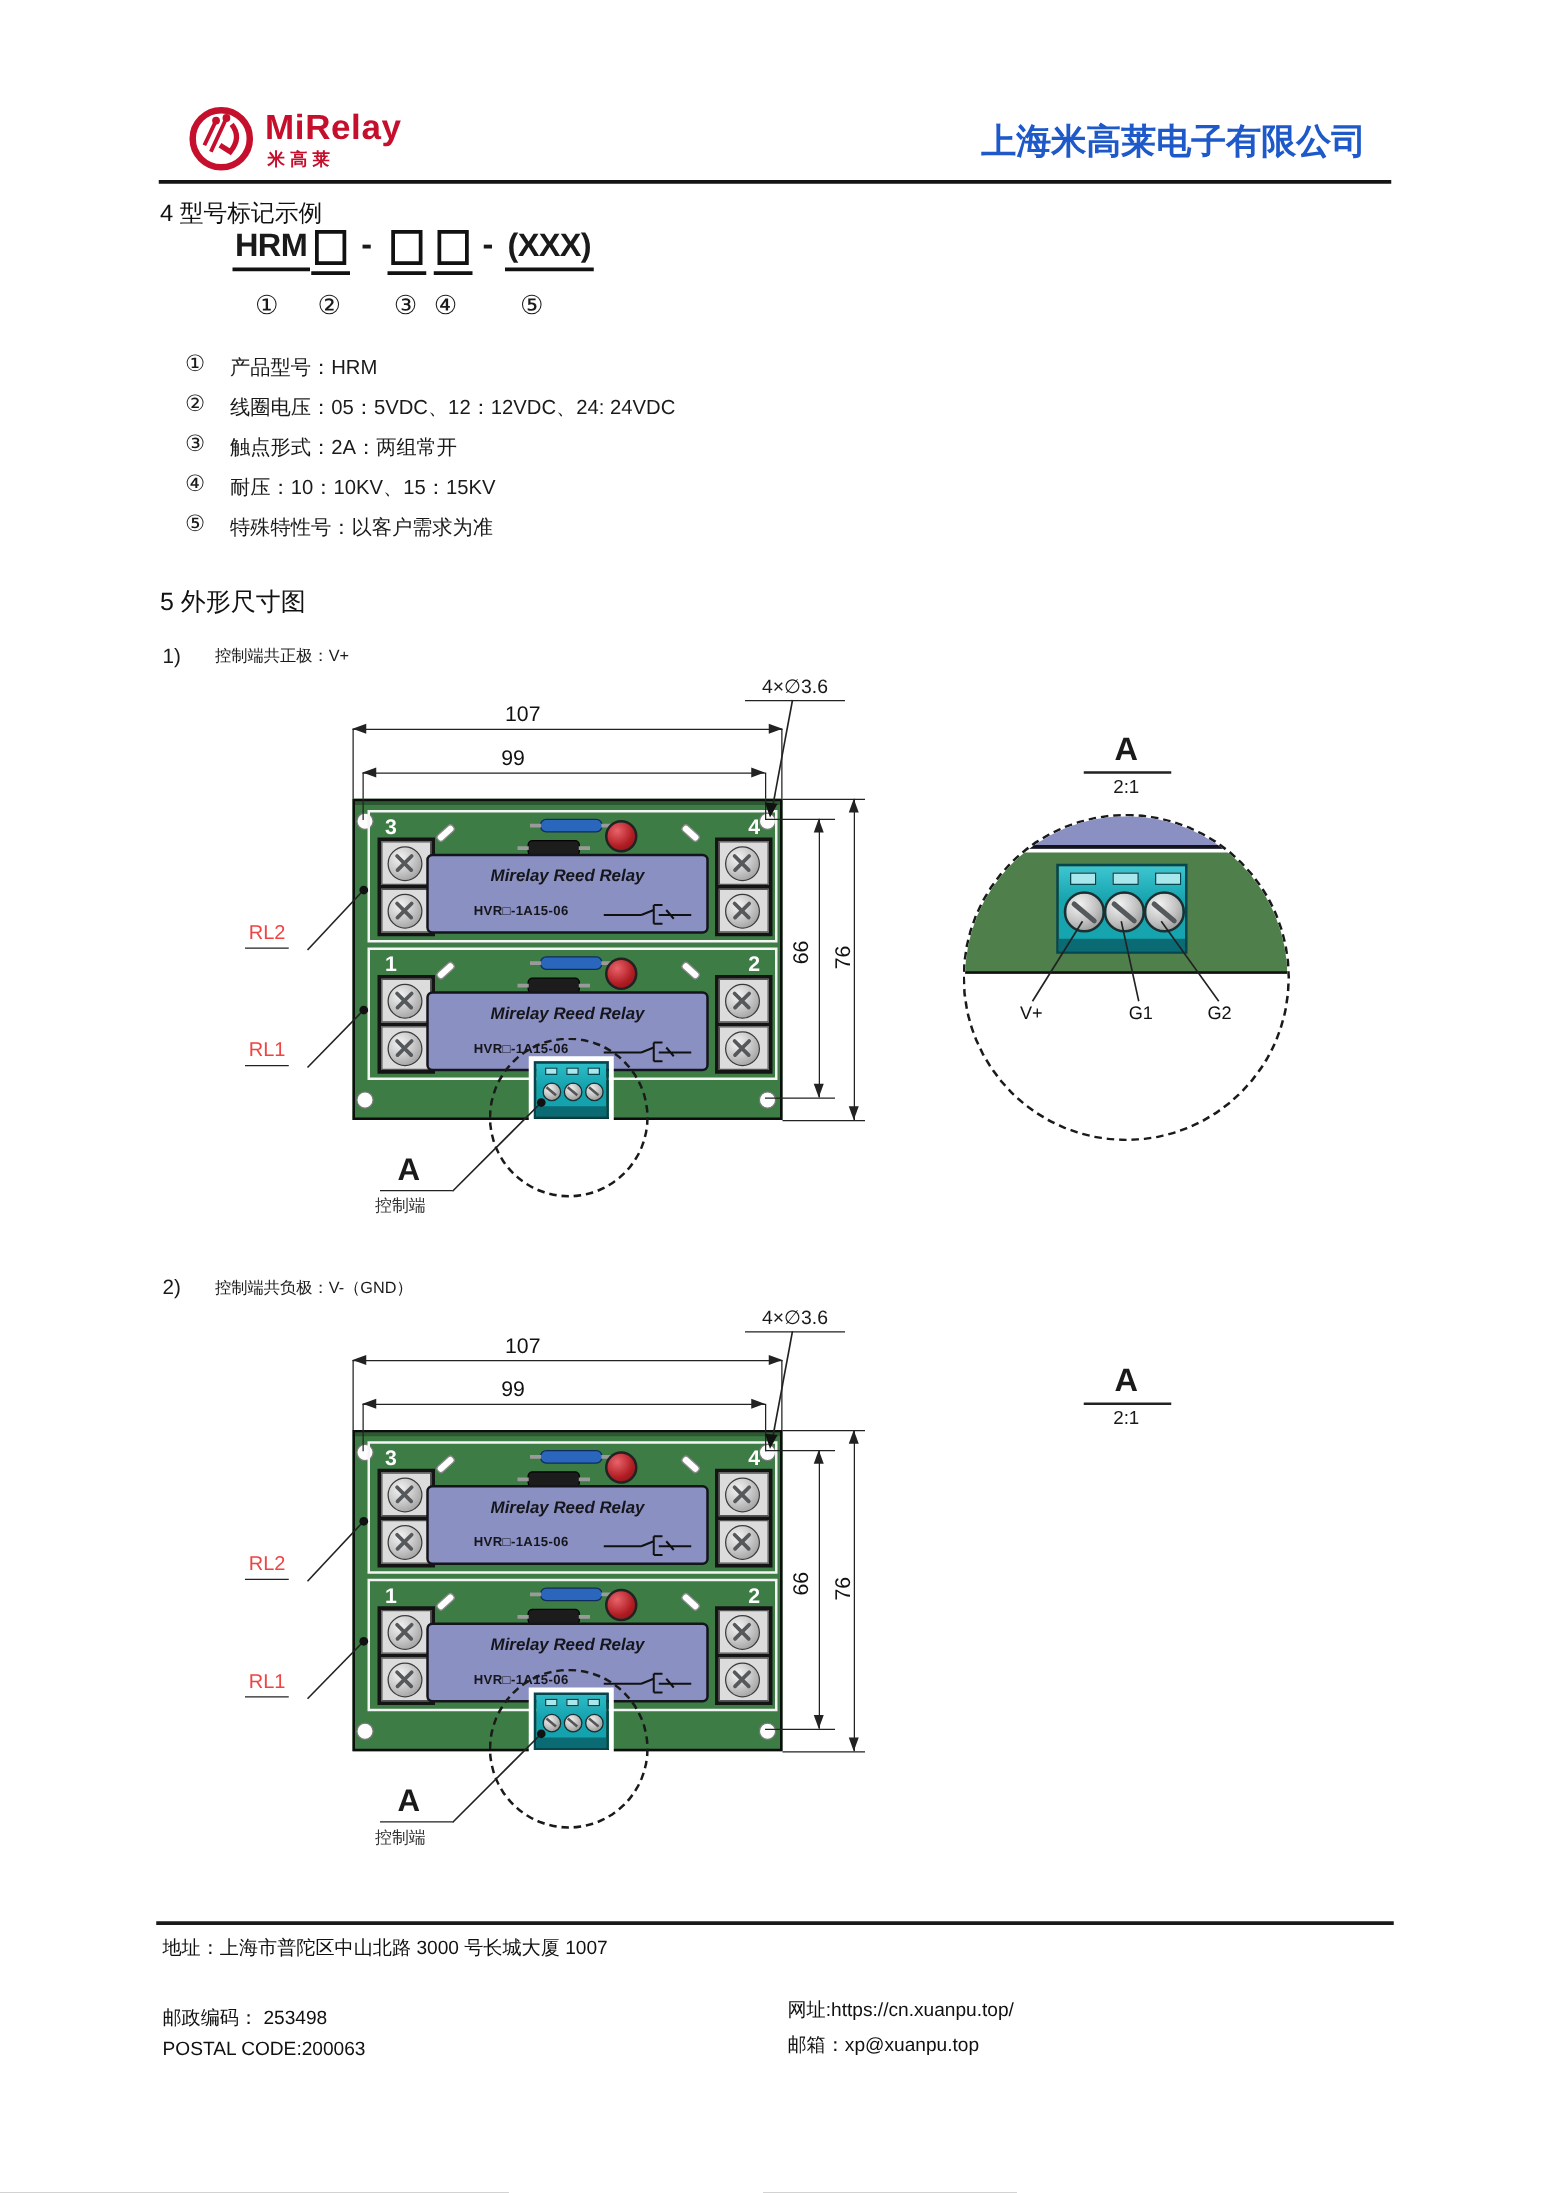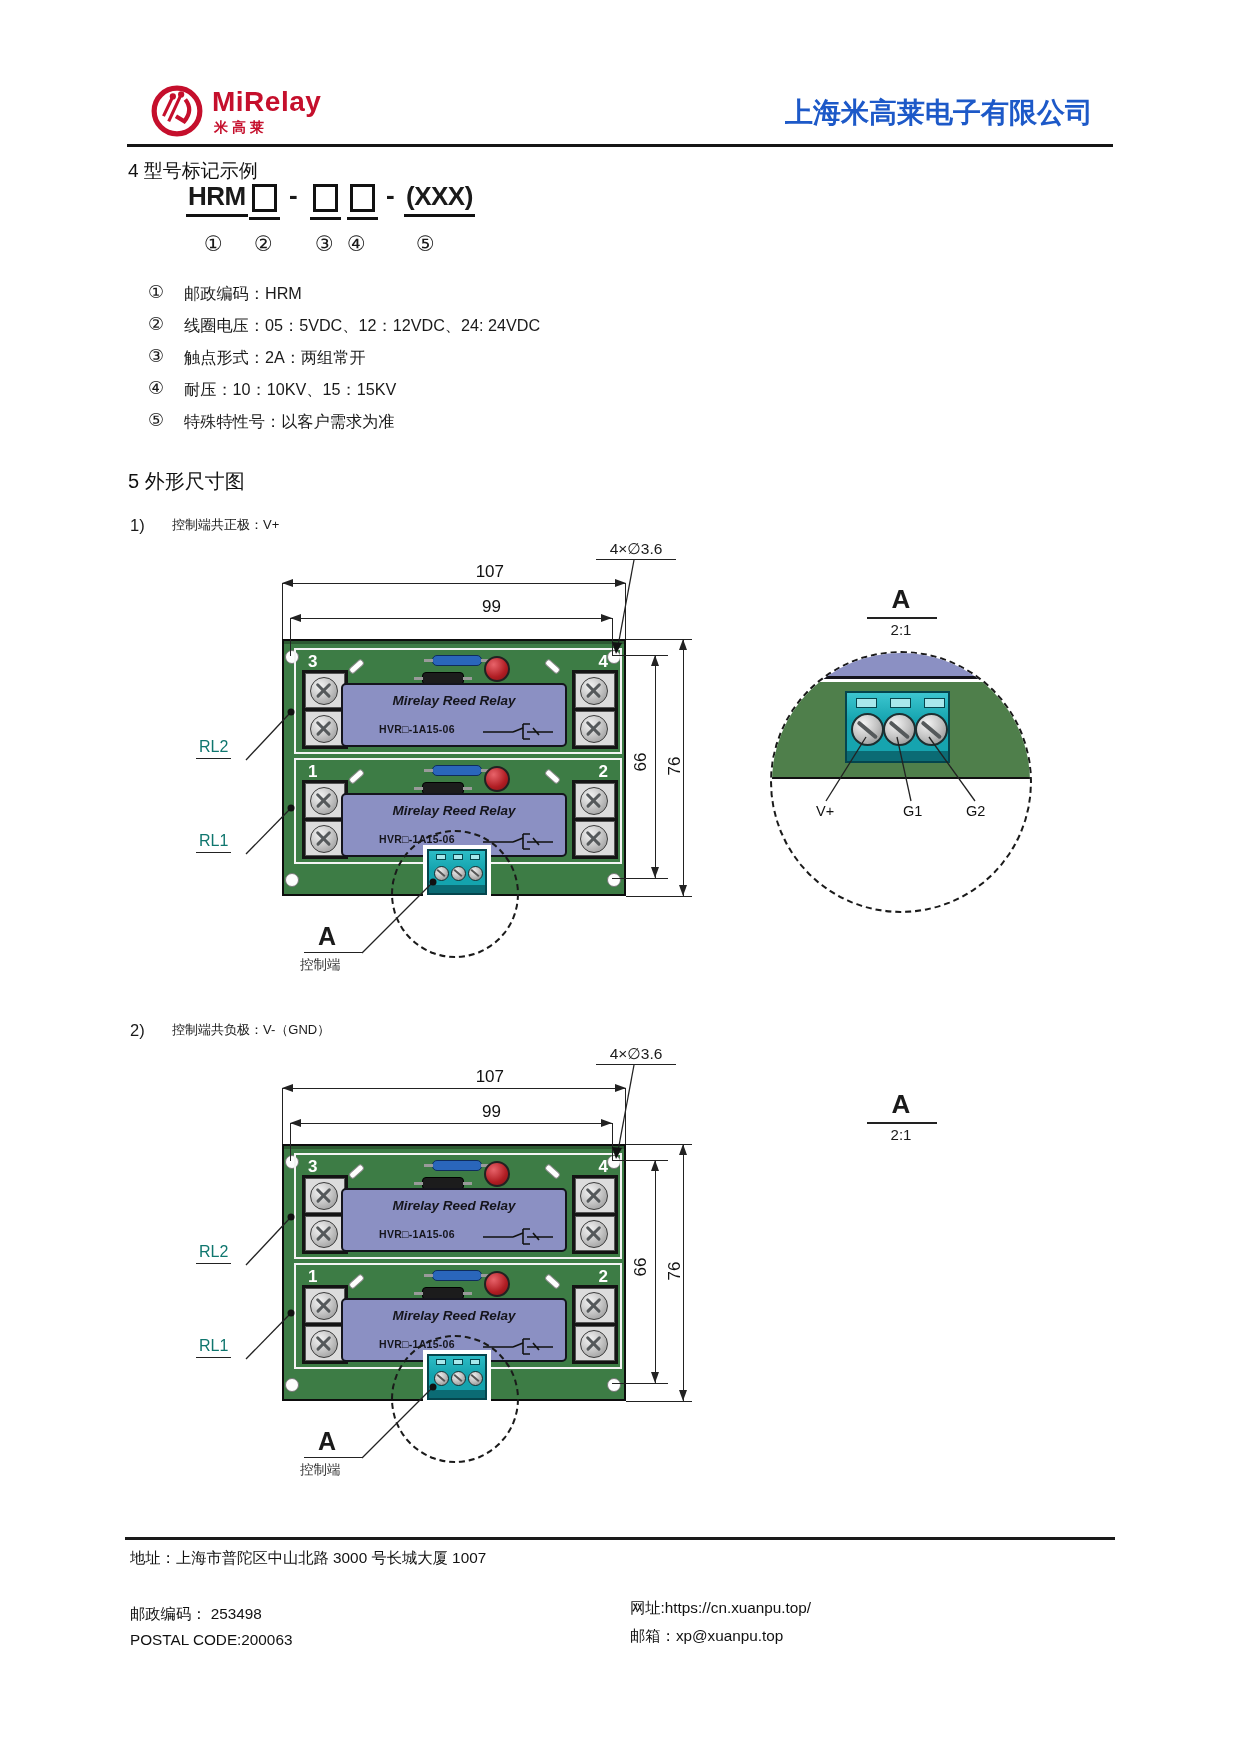--- a/index.html
+++ b/index.html
@@ -31,24 +31,24 @@
   .cap-num{left:130px;top:6px;font-size:16.5px;font-weight:500}
   .cap-text{left:172px;top:6px;font-size:13px}
 
   .hline{position:absolute;height:0;border-top:1.6px solid #222}
   .vline{position:absolute;width:0;border-left:1.6px solid #222}
   .ar{position:absolute;width:0;height:0;border-style:solid}
   .ar-l{border-width:4px 11px 4px 0;border-color:transparent #222 transparent transparent}
   .ar-r{border-width:4px 0 4px 11px;border-color:transparent transparent transparent #222}
   .ar-u{border-width:0 4px 11px 4px;border-color:transparent transparent #222 transparent}
   .ar-d{border-width:11px 4px 0 4px;border-color:#222 transparent transparent transparent}
-  .dimtext{position:absolute;width:100px;text-align:right;font-size:17px;color:#111}
+  .dimtext{position:absolute;width:100px;text-align:left;font-size:17px;color:#111}
   .dimtext-v{position:absolute;width:34px;text-align:center;font-size:17px;color:#111;transform:rotate(-90deg)}
   .dimnote{position:absolute;left:596px;top:30px;width:80px;text-align:center;font-size:15.5px;border-bottom:1.6px solid #222;padding-bottom:1px}
-  .rl-label{font-size:16px;border-bottom:1.6px solid #222;padding:0 3px 2px;color:#0f766e}
+  .rl-label{font-size:16px;border-bottom:1.6px solid #222;padding:0 3px 2px;color:#ef4444}
   .amark{font-size:25px;font-weight:bold}
   .amark-note{font-size:13.5px;color:#333}
   .dashcircle{position:absolute;border:2.6px dashed #1a1a1a;border-radius:50%}
   .leaders{position:absolute;left:0;top:0;width:1240px;height:470px;pointer-events:none}
   .leaders line{stroke:#222;stroke-width:1.3}
   .leaders circle,.leaders polygon{fill:#111}
 
   
   .board{position:absolute;left:282px;top:129px;width:344px;height:257px;background:#3d7c45;border:2.5px solid #0d0d0d;box-shadow:inset 0 3px 0 rgba(0,0,0,.28)}
   .hole{position:absolute;width:14px;height:14px;border-radius:50%;background:#fdfdfd;border:1.5px solid #777}
@@ -132,21 +132,21 @@
   <div class="mc-ul" style="left:347px;top:217px"></div>
   <div class="mc-dash" style="left:386px;top:180px">-</div>
   <div class="mc-token" style="left:404px;top:181px">(XXX)</div>
   <div class="mc-callout" style="left:204px;top:232px">①</div>
   <div class="mc-callout" style="left:254px;top:232px">②</div>
   <div class="mc-callout" style="left:315px;top:232px">③</div>
   <div class="mc-callout" style="left:347px;top:232px">④</div>
   <div class="mc-callout" style="left:416px;top:232px">⑤</div>
 
   <div class="li-num" style="top:281px">①</div>
-  <div class="li-text" style="top:283px">邮政编码：HRM</div>
+  <div class="li-text" style="top:283px">产品型号：HRM</div>
   <div class="li-num" style="top:313px">②</div>
   <div class="li-text" style="top:315px">线圈电压：05：5VDC、12：12VDC、24: 24VDC</div>
   <div class="li-num" style="top:345px">③</div>
   <div class="li-text" style="top:347px">触点形式：2A：两组常开</div>
   <div class="li-num" style="top:377px">④</div>
   <div class="li-text" style="top:379px">耐压：10：10KV、15：15KV</div>
   <div class="li-num" style="top:409px">⑤</div>
   <div class="li-text" style="top:411px">特殊特性号：以客户需求为准</div>
 
   <div class="sec-title" style="top:468px;font-size:20px">5 外形尺寸图</div>

